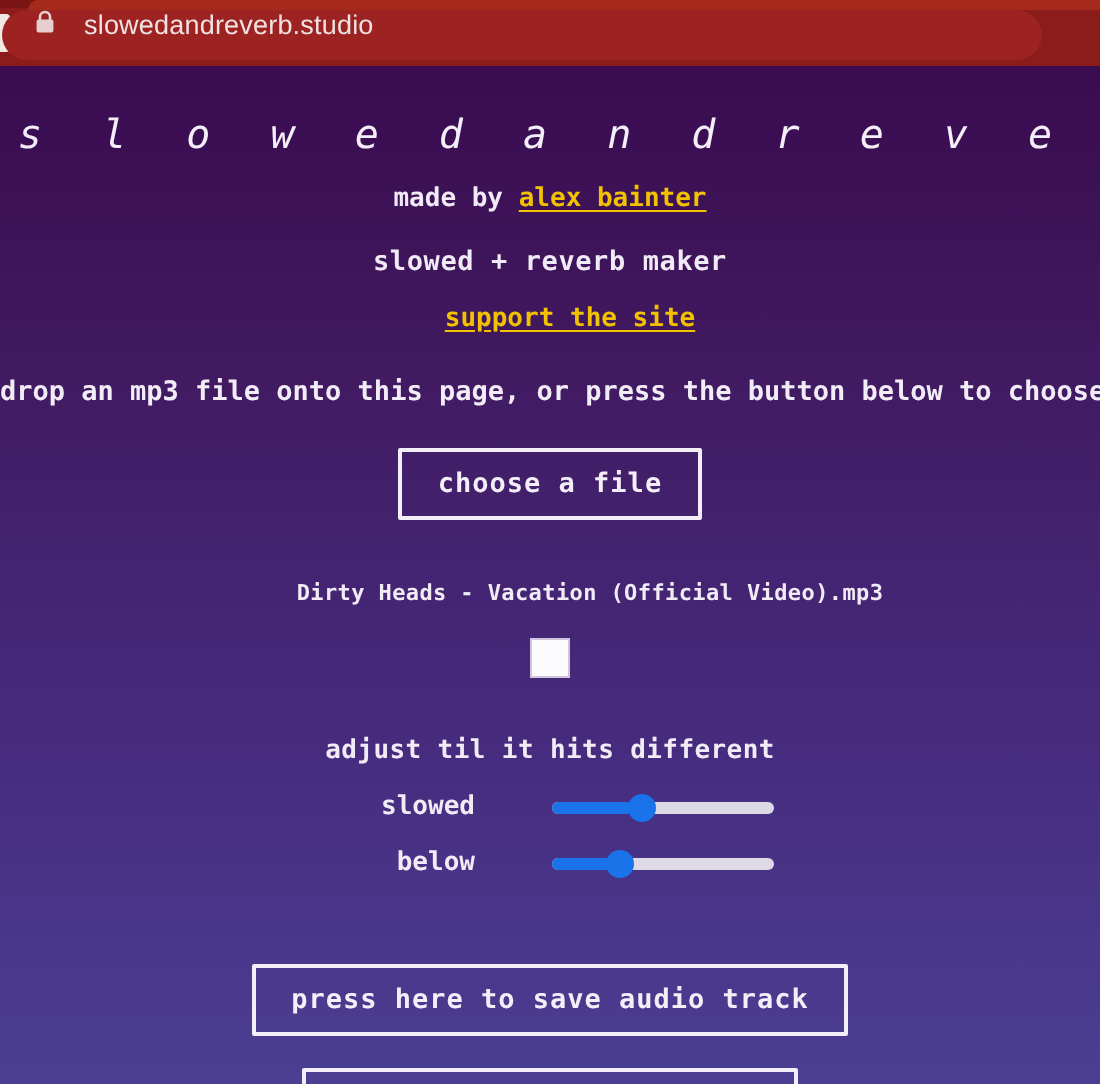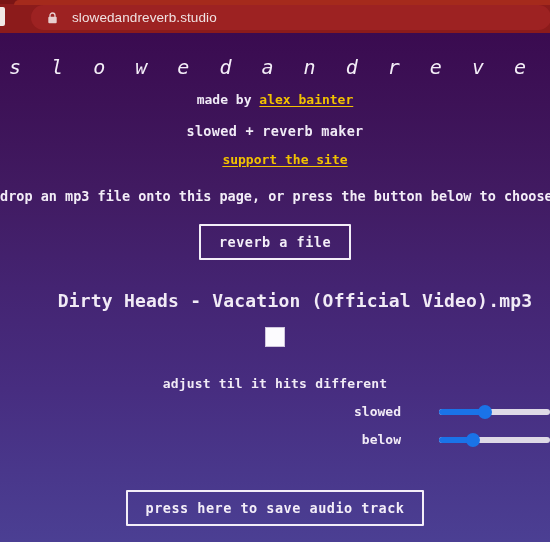--- a/index.html
+++ b/index.html
@@ -35,25 +35,25 @@
     background: #a52a1c;
     border-top-left-radius: 5px;
   }
   #tab-sliver {
     position: absolute; top: 7px; left: 0px;
     width: 5px; height: 19px;
     background: #f2e9e6;
     border-radius: 0 2px 2px 0;
   }
   #url-pill {
-    position: absolute; top: 5px; left: 31px;
+    position: absolute; top: 5px; left: 1px;
     width: 520px; height: 25px;
     background: #9d2222;
     border-radius: 13px;
-    display: flex; align-items: center;
+    display: flex; 
   }
   #lock-icon {
     margin-left: 16px;
     width: 11px; height: 12px;
     position: relative;
     flex: 0 0 auto;
   }
   #lock-icon svg { display: block; }
   #url-text {
     margin-left: 14px;
@@ -137,21 +137,21 @@
     letter-spacing: 0.5px;
     padding: 8px 18px;
     cursor: pointer;
     border-radius: 1px;
   }
   #choose-file-wrap { margin-top: 20px; }
 
   #file-name {
     margin-top: 30px;
     color: #f1ebf6;
-    font-size: 18px;
+    font-size: 11px;
     font-weight: bold;
     letter-spacing: 0.2px;
     padding-left: 40px;
   }
 
   #playback-wrap {
     margin-top: 16px;
     display: flex; justify-content: center;
   }
   #stop-button {
@@ -167,21 +167,21 @@
     color: #f1ebf6;
     font-size: 13px;
     font-weight: bold;
     letter-spacing: 0.2px;
   }
 
   .slider-row {
     margin-top: 13px;
     display: flex;
     align-items: center;
-    justify-content: flex-end;
+    justify-content: center;
     gap: 20px;
   }
   .slider-label {
     width: 92px;
     text-align: right;
     color: #f1ebf6;
     font-size: 13px;
     font-weight: bold;
     padding-right: 18px;
     box-sizing: border-box;
@@ -244,21 +244,21 @@
 
     <div id="tagline" class="center">slowed + reverb maker</div>
 
     <div id="support-line" class="center">
       <a class="link-yellow">support the site</a>
     </div>
 
     <div id="drop-instruction">drop an mp3 file onto this page, or press the button below to choose one</div>
 
     <div id="choose-file-wrap" class="center">
-      <button class="outline-btn">reverb a file</button>
+      <button class="outline-btn">choose a file</button>
     </div>
 
     <div id="file-name" class="center">Dirty Heads - Vacation (Official Video).mp3</div>
 
     <div id="playback-wrap">
       <button id="stop-button"></button>
     </div>
 
     <div id="adjust-label" class="center">adjust til it hits different</div>
 

